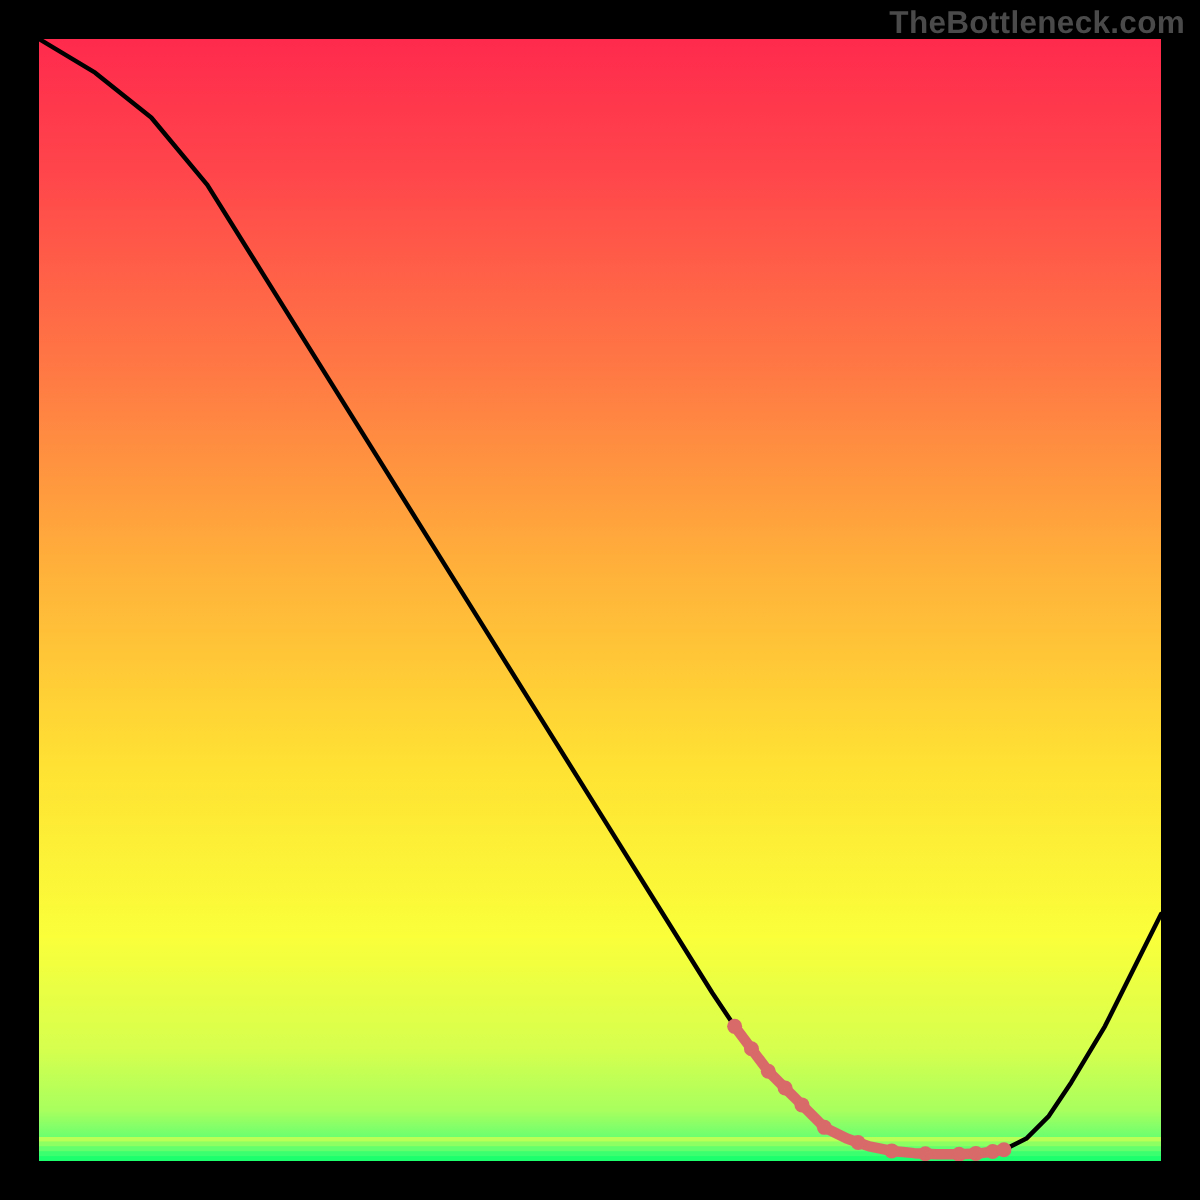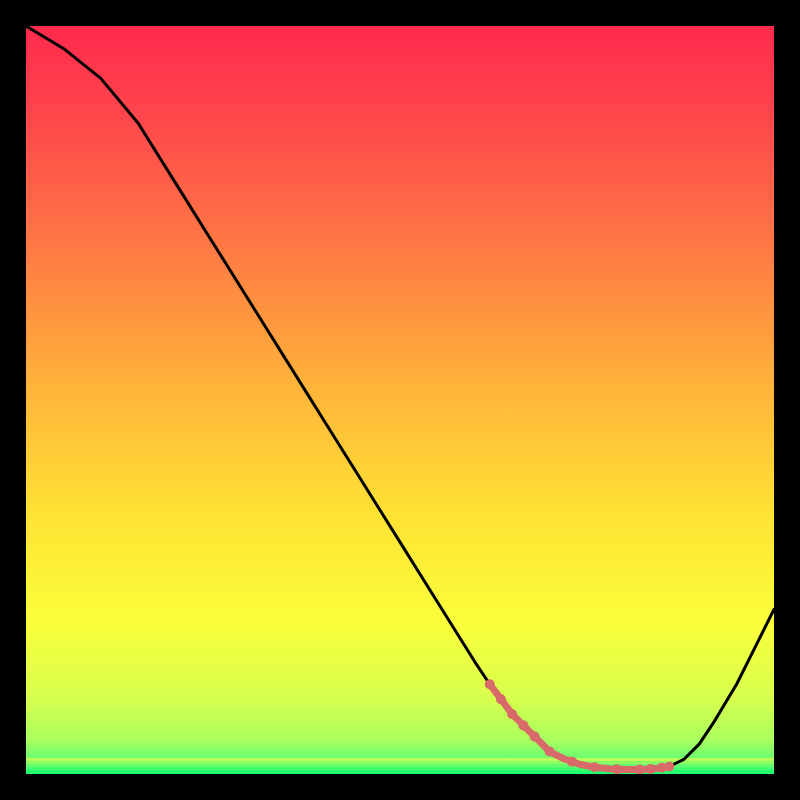--- a/index.html
+++ b/index.html
@@ -35,20 +35,21 @@
   }
   .plot svg {
     display: block;
   }
 </style>
 </head>
 <body>
 
 <div class="stage">
 
+  <div class="watermark">TheBottleneck.com</div>
 
   <div class="plot">
     <svg id="plot-svg" width="748" height="748" viewBox="0 0 748 748">
       <defs>
         <linearGradient id="bg-grad" x1="0" y1="0" x2="0" y2="1">
             <stop offset="0%" stop-color="#ff2a4d"></stop>
             <stop offset="12%" stop-color="#ff464b"></stop>
             <stop offset="30%" stop-color="#ff7a44"></stop>
             <stop offset="48%" stop-color="#ffb33a"></stop>
             <stop offset="65%" stop-color="#ffe233"></stop>

